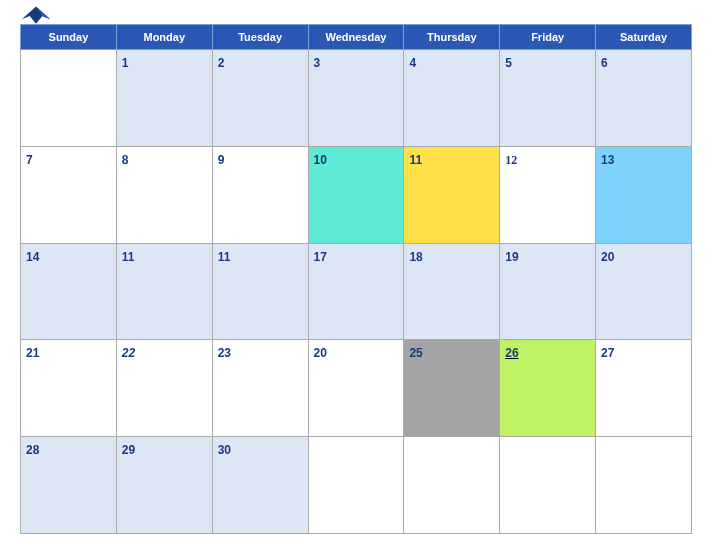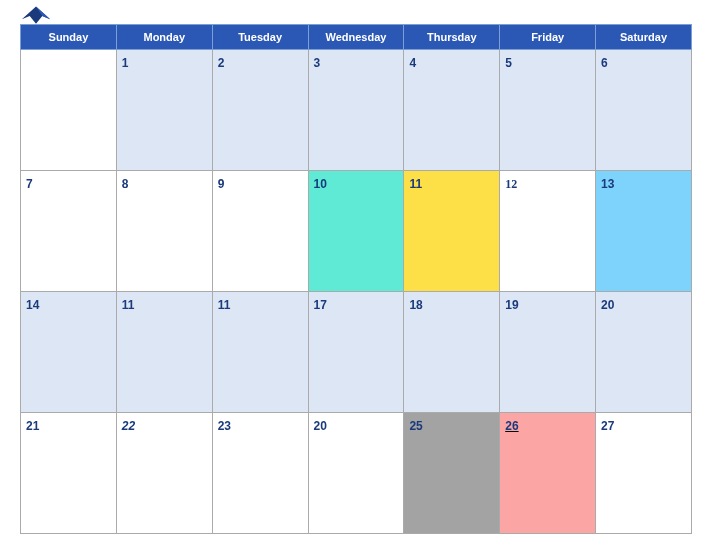--- a/index.html
+++ b/index.html
@@ -160,17 +160,26 @@
         <td style="background-color: rgb(220, 230, 245);"><span class="day-number">18</span></td>
         <td style="background-color: rgb(220, 230, 245);"><span class="day-number">19</span></td>
         <td style="background-color: rgb(220, 230, 245);"><span class="day-number">20</span></td>
       </tr>
       <tr>
         <td style="background-color: rgb(255, 255, 255);"><span class="day-number">21</span></td>
         <td style="background-color: rgb(255, 255, 255); font-style: italic;"><span class="day-number">22</span></td>
         <td style="background-color: rgb(255, 255, 255);"><span class="day-number">23</span></td>
         <td style="background-color: rgb(255, 255, 255);"><span class="day-number">20</span></td>
         <td style="background-color: #a3a3a3;"><span class="day-number">25</span></td>
-        <td style="background-color: #fca5a5; text-decoration: underline;"><span class="day-number">26</span></td>
+        <td style="background-color: #bef264; text-decoration: underline;"><span class="day-number">26</span></td>
         <td style="background-color: rgb(255, 255, 255); margin-left: 8px;"><span class="day-number">27</span></td>
+      </tr>
+      <tr>
+        <td style="background-color: rgb(220, 230, 245);"><span class="day-number">28</span></td>
+        <td style="background-color: rgb(220, 230, 245);"><span class="day-number">29</span></td>
+        <td style="background-color: rgb(220, 230, 245);"><span class="day-number">30</span></td>
+        <td class="empty"></td>
+        <td class="empty"></td>
+        <td class="empty"></td>
+        <td class="empty"></td>
       </tr>
     </tbody>
 </table>
 
 </body></html>

